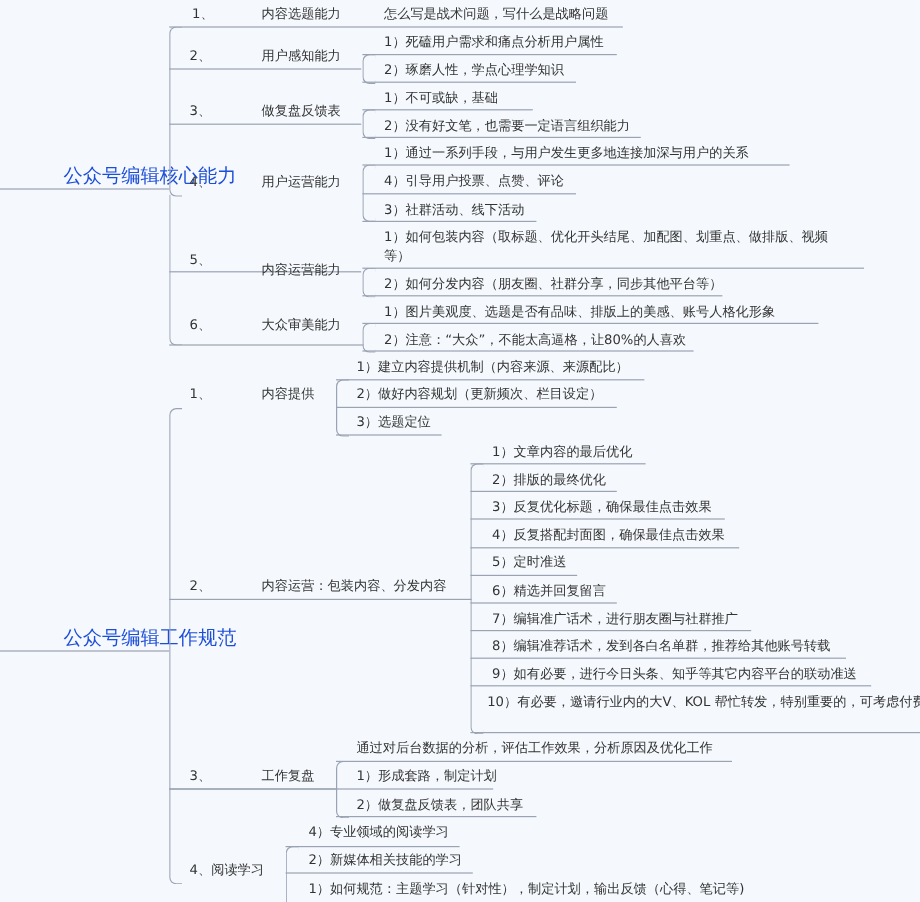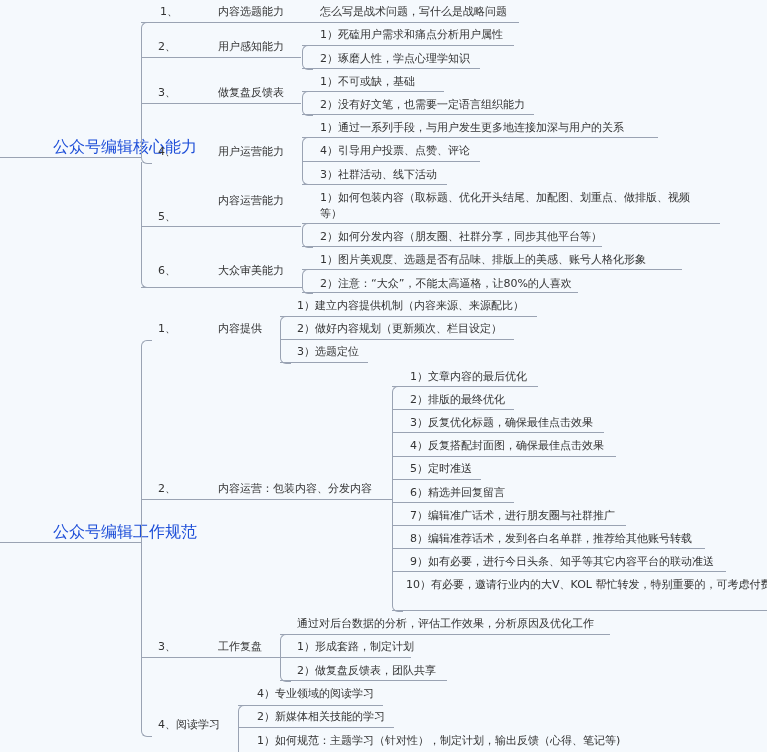--- a/index.html
+++ b/index.html
@@ -48,21 +48,21 @@
 <div class="t" style="left:218px;top:145px">用户运营能力</div>
 <div class="br" style="left:302px;top:137px;width:10px;height:46px"></div>
 <div class="t" style="left:320px;top:121px">1）通过一系列手段，与用户发生更多地连接加深与用户的关系</div>
 <div class="ul" style="left:302px;top:137px;width:356px"></div>
 <div class="t" style="left:320px;top:144px">4）引导用户投票、点赞、评论</div>
 <div class="ul" style="left:302px;top:161px;width:178px"></div>
 <div class="t" style="left:320px;top:168px">3）社群活动、线下活动</div>
 <div class="ul" style="left:302px;top:184px;width:145px"></div>
 
 <div class="t" style="left:158px;top:210px">5、</div>
-<div class="t" style="left:218px;top:194px">内容运营能力</div>
+<div class="t" style="left:218px;top:218px">内容运营能力</div>
 <div class="br" style="left:302px;top:223px;width:10px;height:23px"></div>
 <div class="t" style="left:320px;top:191px">1）如何包装内容（取标题、优化开头结尾、加配图、划重点、做排版、视频</div>
 <div class="t" style="left:320px;top:207px">等）</div>
 <div class="ul" style="left:302px;top:223px;width:418px"></div>
 <div class="t" style="left:320px;top:230px">2）如何分发内容（朋友圈、社群分享，同步其他平台等）</div>
 <div class="ul" style="left:302px;top:246px;width:300px"></div>
 
 <div class="t" style="left:158px;top:264px">6、</div>
 <div class="t" style="left:218px;top:264px">大众审美能力</div>
 <div class="ul" style="left:141px;top:287px;width:162px"></div>

